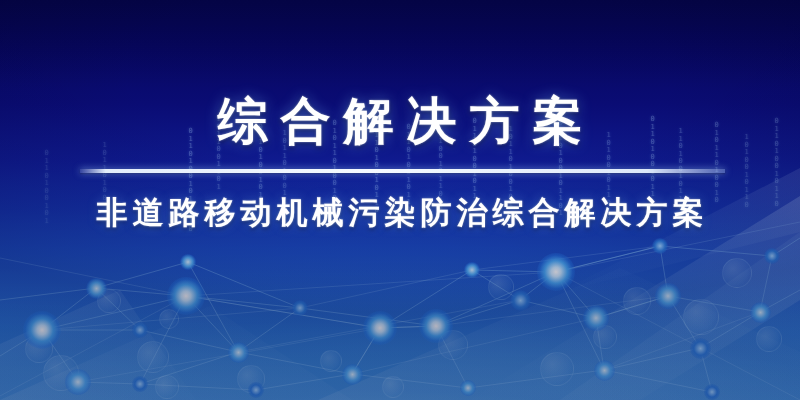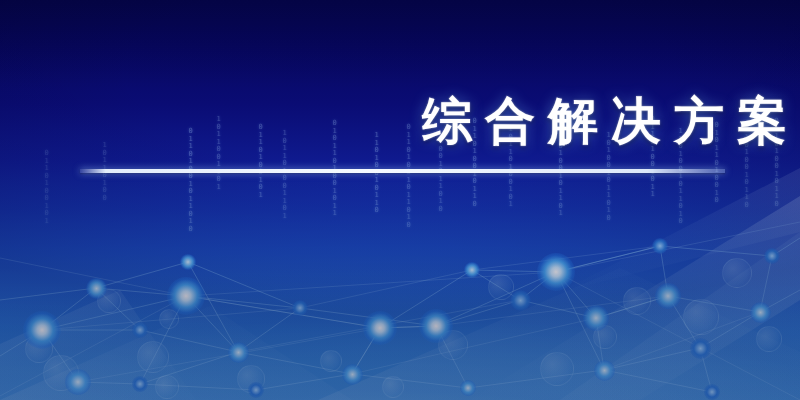--- a/index.html
+++ b/index.html
@@ -90,21 +90,21 @@
     inset: 0;
     display: flex;
     flex-direction: column;
     align-items: center;
   }
   .title {
     position: absolute;
     top: 92px;
     left: 0;
     right: 0;
-    text-align: right;
+    text-align: center;
     font-size: 50px;
     line-height: 58px;
     font-weight: 700;
     color: #ffffff;
     letter-spacing: 13px;
     text-indent: 13px;
     text-shadow:
       0 0 2px rgba(255,255,255,0.55),
       0 0 14px rgba(120,190,255,0.45),
       0 2px 5px rgba(0,0,18,0.55);
@@ -484,15 +484,16 @@
       <div class="node dim" style="left: 247.6px; top: 381.6px; width: 16.8px; height: 16.8px;"></div>
       <div class="node sm" style="left: 459.6px; top: 379.6px; width: 16.8px; height: 16.8px;"></div>
       <div class="node dim" style="left: 703.6px; top: 383.6px; width: 16.8px; height: 16.8px;"></div>
     </div>
 
   <div class="vignette"></div>
 
   <div class="content">
     <div class="title">综合解决方案</div>
     <div class="divider"></div>
+    <div class="subtitle">非道路移动机械污染防治综合解决方案</div>
   </div>
 
 </div>
 
 </body></html>

